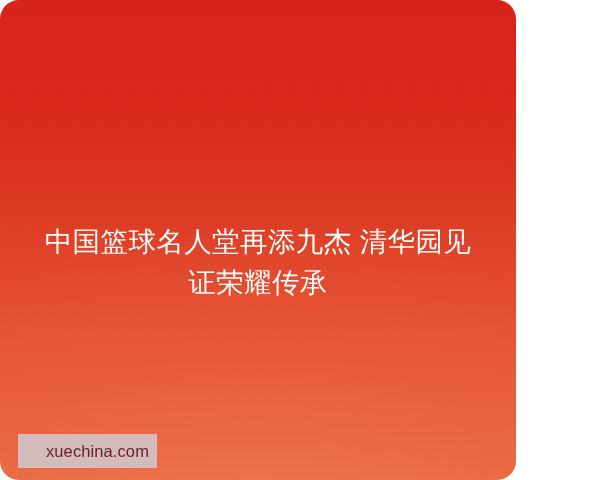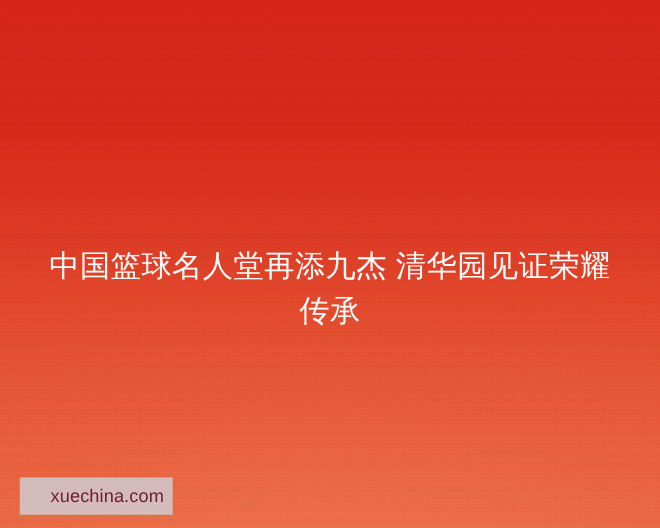--- a/index.html
+++ b/index.html
@@ -10,34 +10,35 @@
   body {
     width: 600px;
     height: 480px;
     overflow: hidden;
     font-family: "Liberation Sans", "DejaVu Sans", sans-serif;
   }
 
   
   #article-card {
     position: relative;
-    width: 600px;
+    width: 516px;
     height: 480px;
     overflow: hidden;
     background: linear-gradient(
       to bottom,
       #d7241a 0%,
       #d9281b 22%,
       #dc3520 38%,
       #de3f26 48%,
       #e2492c 58%,
       #e55434 70%,
       #e85f3d 85%,
       #ea6a44 100%
     );
+    border-radius: 19px;
   }
 
   
   #noise-overlay {
     position: absolute;
     inset: 0;
     pointer-events: none;
     opacity: .085;
     mix-blend-mode: overlay;
     background-image:

